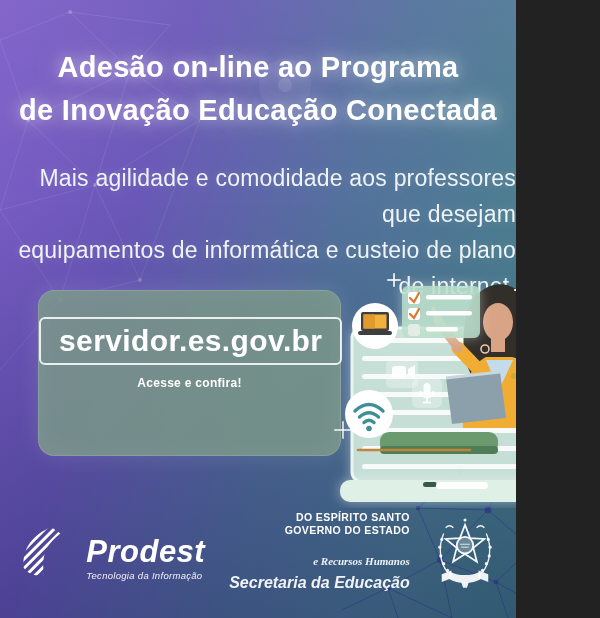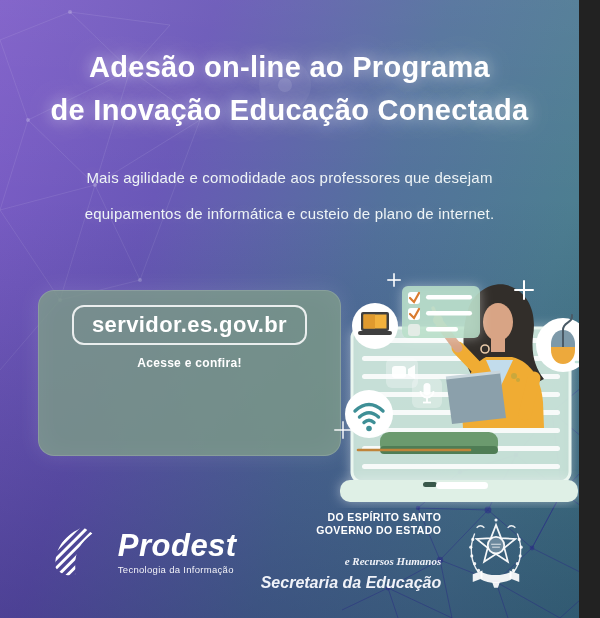--- a/index.html
+++ b/index.html
@@ -1,48 +1,48 @@
 <!DOCTYPE html>
 <html><head>
 <meta charset="utf-8">
 <style>
   html,body{margin:0;padding:0;background:#222;}
   .poster{
-    position:relative;width:579px;height:618px;overflow:hidden;
+    position:relative;width:516px;height:618px;overflow:hidden;
     font-family:"Liberation Sans",sans-serif;color:#ffffff;
     background:linear-gradient(108deg,#7e5ec8 0%,#6a58b8 28%,#53729c 58%,#4d7e91 82%,#437d85 100%);
   }
   .bg-overlay{position:absolute;inset:0;pointer-events:none;
     background:linear-gradient(180deg,rgba(255,255,255,0.05) 0%,rgba(0,0,0,0) 32%,rgba(12,16,72,0.32) 100%);}
   svg.mesh{position:absolute;left:0;top:0;}
   .title{position:absolute;top:46px;left:0;right:0;text-align:center;
     font-size:29px;font-weight:bold;line-height:43px;letter-spacing:.3px;
     text-shadow:0 0 16px rgba(255,255,255,.55),0 0 38px rgba(255,255,255,.30);}
   .title span{display:block;}
-  .subtitle{position:absolute;top:160px;left:0;right:0;text-align:center;
-    font-size:15px;line-height:36px;letter-spacing:.2px;color:#eef4f6;
+  .subtitle{position:absolute;top:160px;left:0;right:0;text-align:right;
+    font-size:23px;line-height:36px;letter-spacing:.2px;color:#eef4f6;
     text-shadow:0 0 12px rgba(255,255,255,.18);}
   .subtitle span{display:block;}
   .card{position:absolute;left:38px;top:290px;width:303px;height:166px;box-sizing:border-box;
     border-radius:16px;background:rgba(122,152,136,.85);
     border:1px solid rgba(255,255,255,.15);
     box-shadow:0 0 22px rgba(255,255,255,.12), inset 0 0 28px rgba(255,255,255,.05);
     text-align:center;padding-top:10px;}
   .card-text{font-size:17.5px;line-height:26px;letter-spacing:.2px;}
   .card-text span{display:block;}
-  .url-pill{display:inline-block;margin-top:4px;padding:5px 18px;
-    border:2px solid rgba(255,255,255,.85);border-radius:12px;
-    font-size:22px;font-weight:bold;letter-spacing:.4px;cursor:pointer;}
+  .url-pill{display:inline-block;margin-top:16px;padding:5px 18px;
+    border:2px solid rgba(255,255,255,.85);border-radius:6px;
+    font-size:30px;font-weight:bold;letter-spacing:.4px;cursor:pointer;}
   .cta{margin-top:11px;font-size:12px;font-weight:bold;letter-spacing:.3px;}
   .illustration{position:absolute;left:328px;top:250px;width:272px;height:258px;}
   .footer{position:absolute;left:0;right:0;bottom:24px;display:flex;
     justify-content:center;align-items:center;gap:24px;}
-  .prodest{display:flex;align-items:center;gap:20px;}
+  .prodest{display:flex;align-items:flex-end;gap:20px;}
   .prodest-name{font-size:31px;font-weight:bold;font-style:italic;letter-spacing:.5px;line-height:1;}
-  .prodest-tagline{font-size:9.5px;letter-spacing:.3px;margin-top:3px;color:#f2f2f8;}
+  .prodest-tagline{font-size:9.5px;font-style:italic;letter-spacing:.3px;margin-top:3px;color:#f2f2f8;}
   .gov{text-align:right;line-height:1.3;}
   .gov-bold{font-size:10.5px;font-weight:bold;letter-spacing:.4px;}
   .gov-italic{font-size:11px;font-style:italic;font-weight:bold;margin-top:4px;color:#f0f2f8;}
   .gov-italic2{font-size:16px;font-style:italic;font-weight:bold;margin-top:5px;color:#f0f2f8;}
 </style>
 </head>
 <body>
 
 <div class="poster">
 

